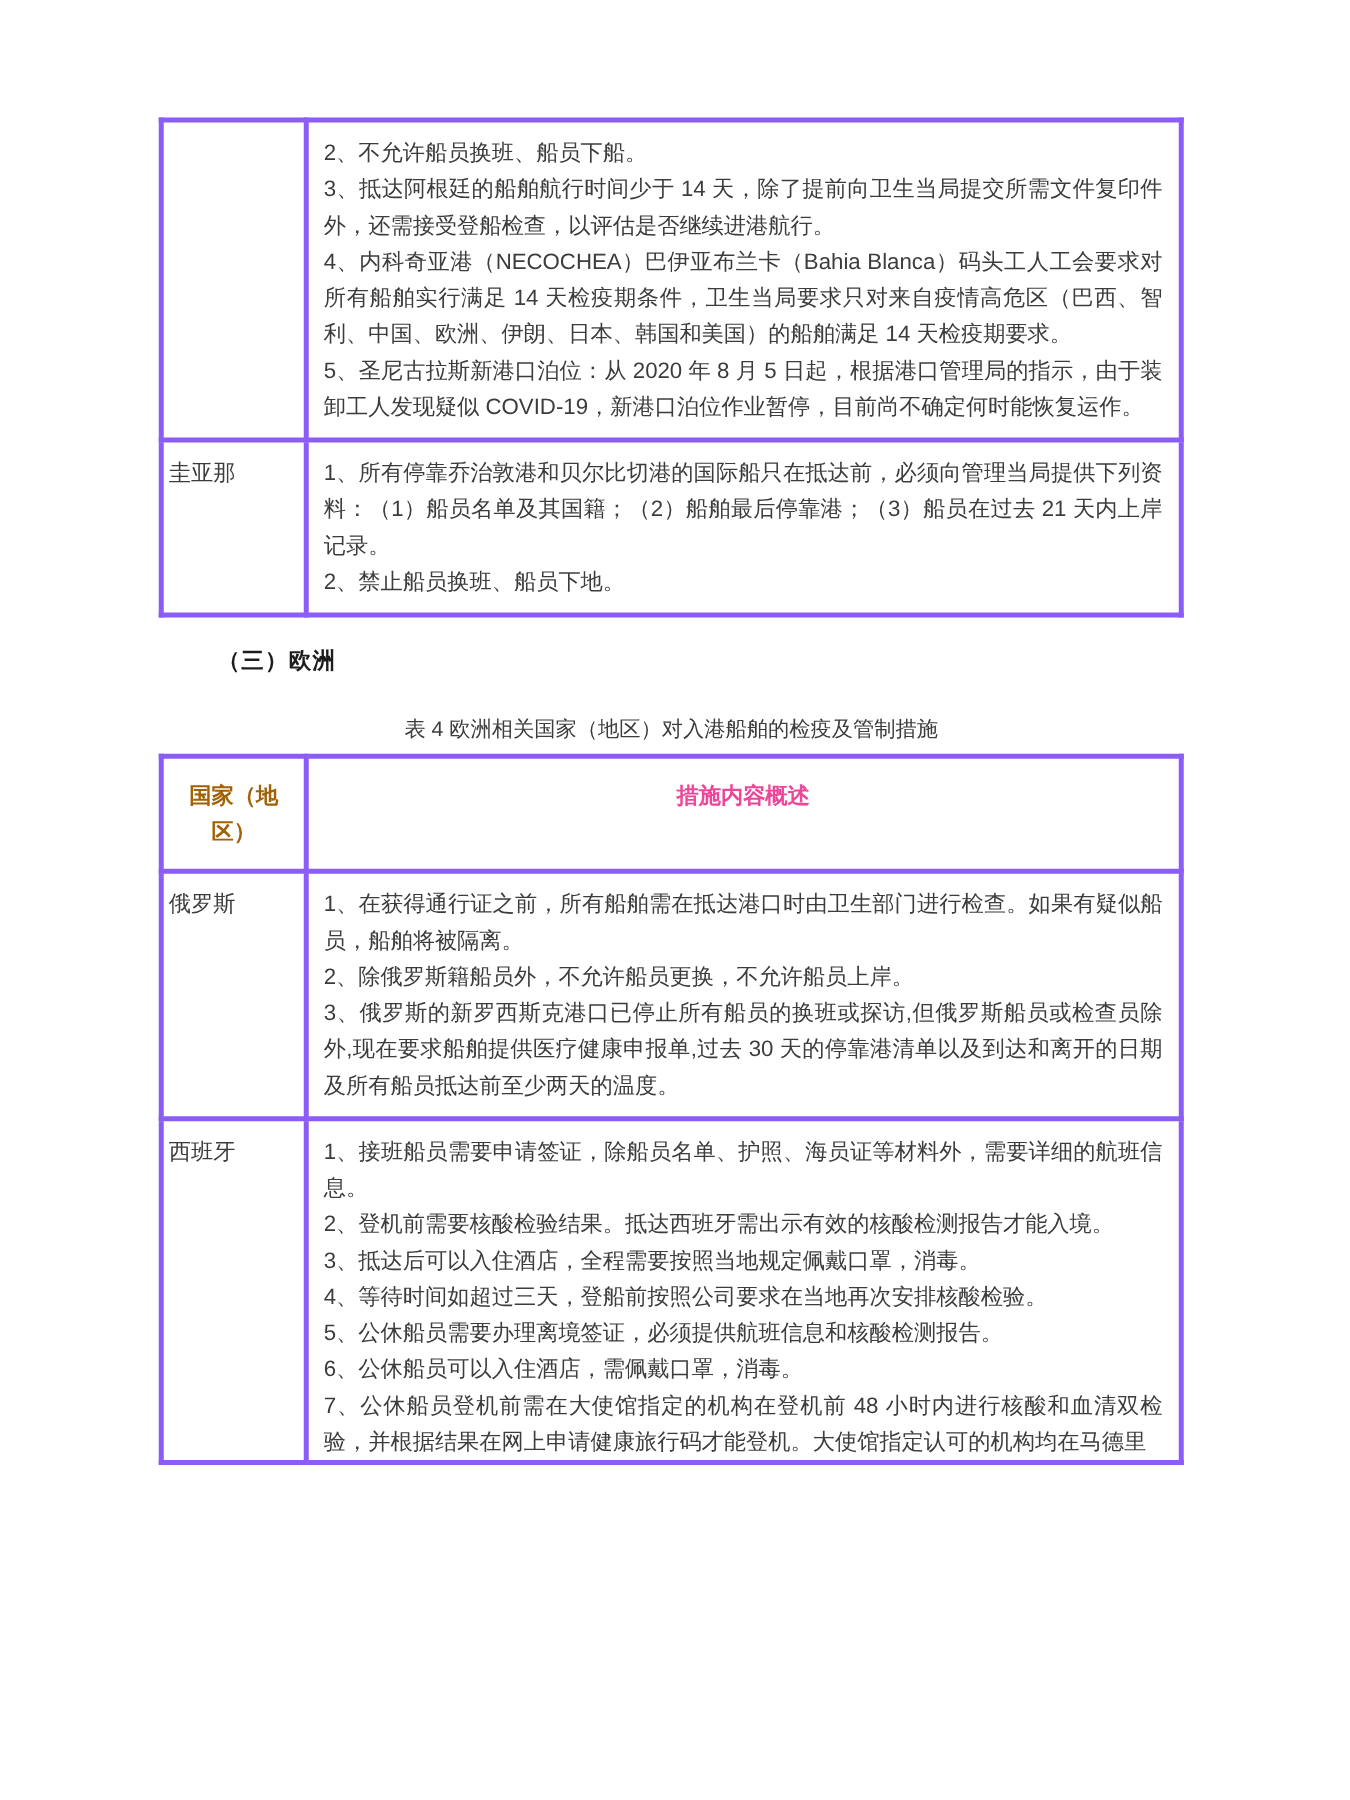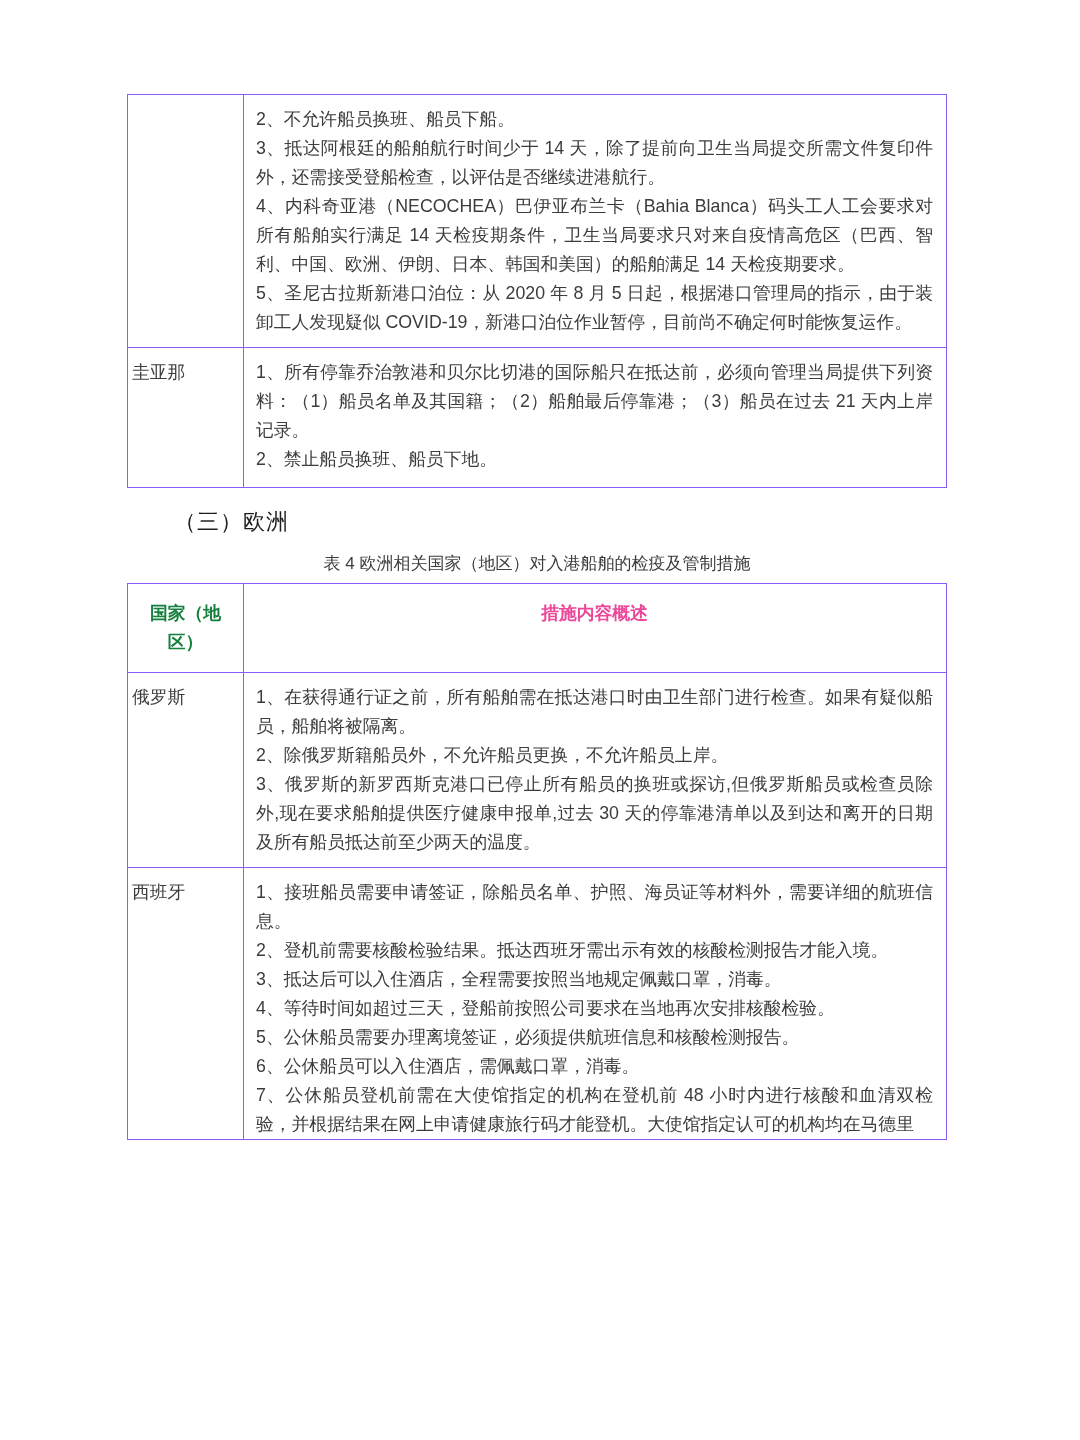--- a/index.html
+++ b/index.html
@@ -18,60 +18,60 @@
     top:94px;
     width:820px;
   }
   table.tbl{
     border-collapse:collapse;
     table-layout:fixed;
     width:820px;
   }
   .tbl col.col-country{width:116px;}
   .tbl td,.tbl th{
-    border:1px solid #8b5cf6;
+    border:4px solid #8b5cf6;
     vertical-align:top;
     font-size:17.8px;
     line-height:29px;
     font-weight:normal;
   }
   td.country{
     text-align:left;
     padding:10px 4px;
   }
   td.measures{
     text-align:justify;
     white-space:pre-line;
     padding:10px 13px 10px 12px;
   }
   td.measures.cut{
     padding-bottom:0;
   }
   th.country{
     text-align:center;
     font-weight:bold;
-    color:#15803d;
+    color:#a16207;
     padding:15px 14px;
   }
   th.measures{
     text-align:center;
     font-weight:bold;
     color:#ec4899;
     padding:15px 13px 15px 12px;
   }
   h2.section-heading{
     margin:19px 0 0 47px;
-    font-size:22px;
+    font-size:18px;
     line-height:30px;
-    font-weight:normal;
+    font-weight:bold;
     color:#1d1d1d;
     letter-spacing:1px;
   }
   .caption{
-    margin:15px 0 7px 0;
+    margin:29px 0 7px 0;
     width:820px;
     text-align:center;
     font-size:17px;
     line-height:24px;
     color:#3c3c3c;
   }
   tr.h253{height:253px;}
   tr.h140{height:140px;}
   tr.h78{height:78px;}
   tr.h57{height:57px;}

